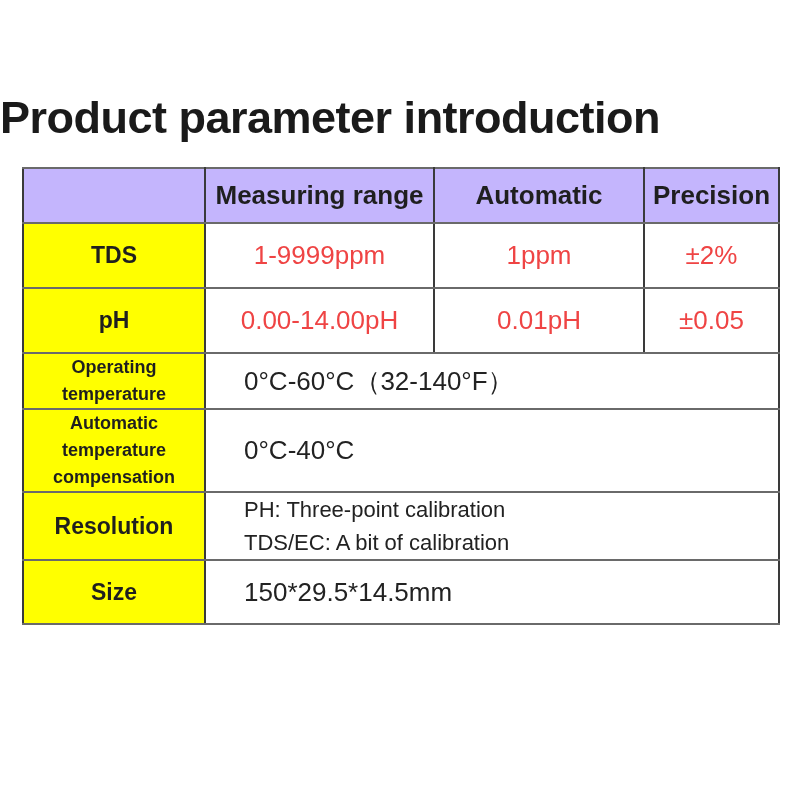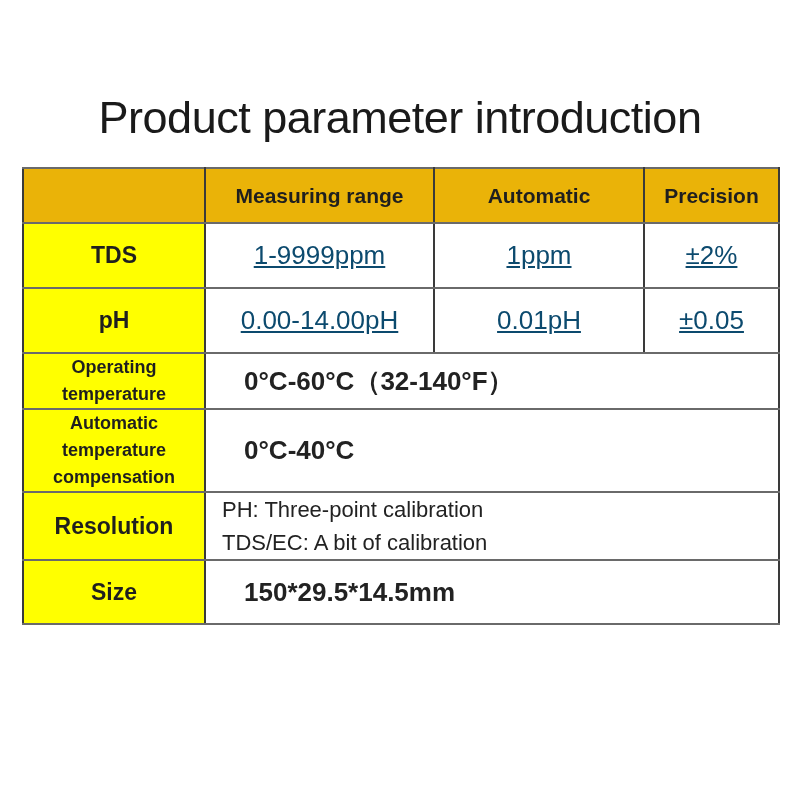--- a/index.html
+++ b/index.html
@@ -12,23 +12,23 @@
     height: 800px;
     background: #ffffff;
     overflow: hidden;
   }
 
   .title {
     position: absolute;
     top: 92px;
     left: 0;
     width: 100%;
-    text-align: center;
+    text-align: left;
     font-size: 45px;
-    font-weight: 400;
+    font-weight: 700;
     letter-spacing: -0.5px;
     color: #1a1a1a;
   }
 
   table.spec-table {
     position: absolute;
     left: 22px;
     top: 167px;
     width: 756px;
     border-collapse: collapse;
@@ -51,50 +51,49 @@
   }
 
   .row-header   { height: 55px; }
   .row-param    { height: 65px; border-radius: 32px; }
   .row-optemp   { height: 53px; padding-left: 36px; }
   .row-autocomp { height: 63px; }
   .row-cal      { height: 65px; }
   .row-size     { height: 64px; }
 
   .spec-table thead th {
-    font-size: 21px;
+    font-size: 26px;
     font-weight: 700;
-    background: #eab308;
+    background: #c4b5fd;
   }
 
   th.label-cell {
     background: #ffff00;
     font-weight: 700;
   }
   th.label-big   { font-size: 23px; }
   th.label-small { font-size: 18px; line-height: 1.5; padding: 0 4px; }
 
   td.value {
     font-size: 26px;
     font-weight: 400;
-    color: #0c4a6e;
-    text-decoration: underline;
+    color: #ef4444;
   }
 
   td.value-left {
     text-align: left;
     padding-left: 38px;
     font-size: 26px;
-    font-weight: 700;
+    font-weight: 400;
     color: #222222;
   }
 
   td.value-lines {
     text-align: left;
-    padding-left: 16px;
+    padding-left: 38px;
     font-size: 22px;
     font-weight: 400;
     color: #222222;
     line-height: 1.5;
   }
 </style>
 </head>
 <body>
 
 <div class="canvas">

